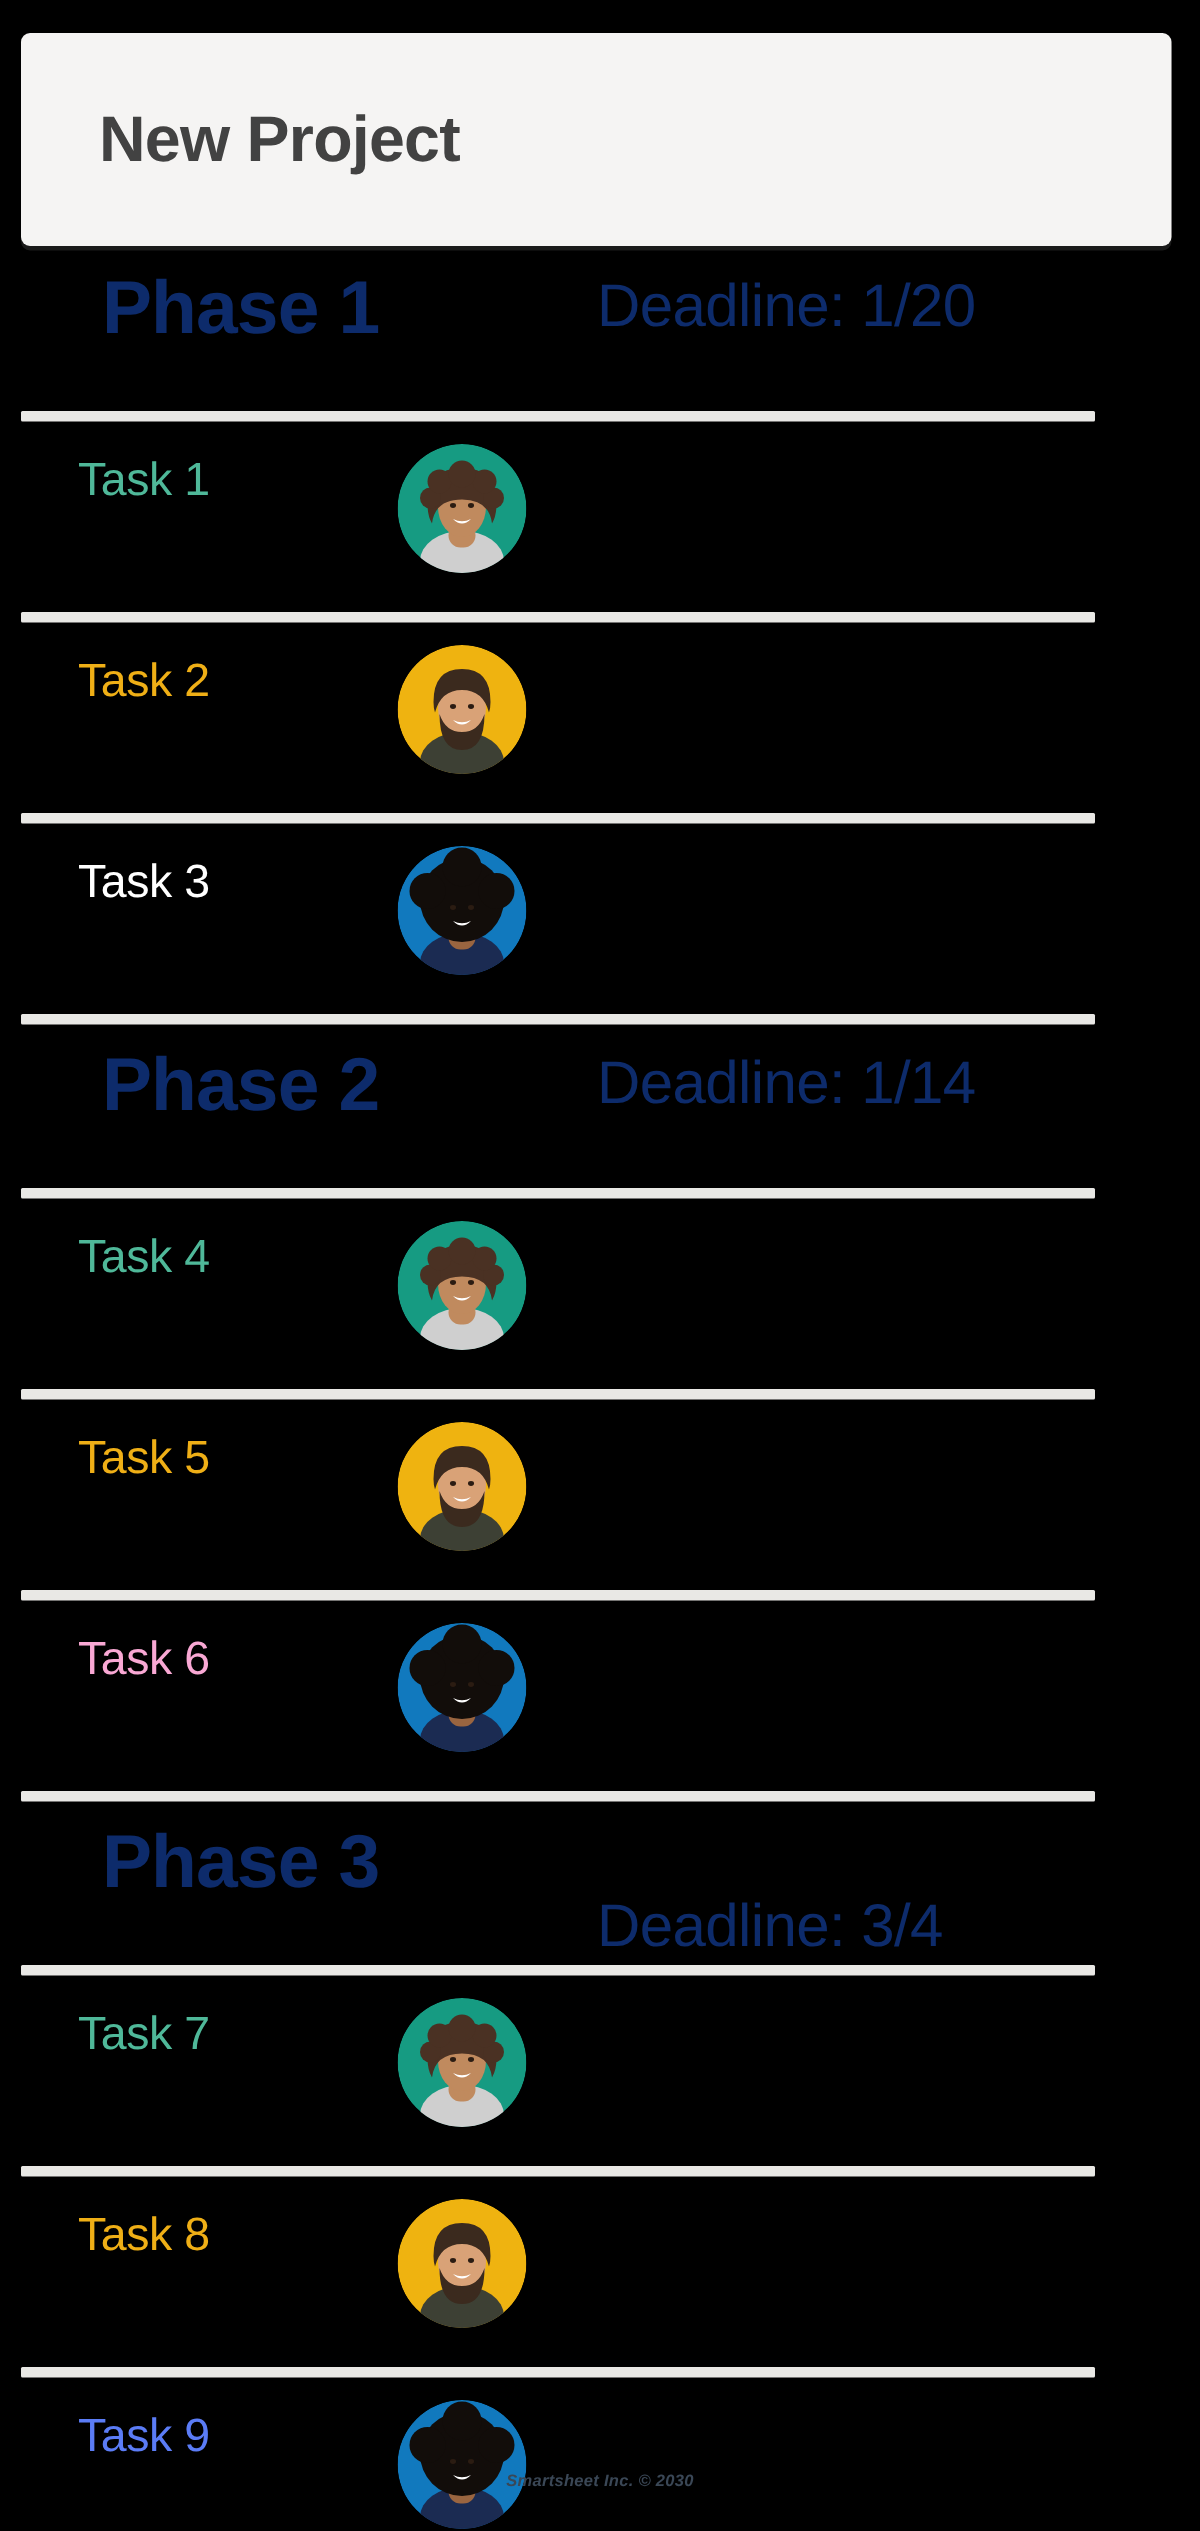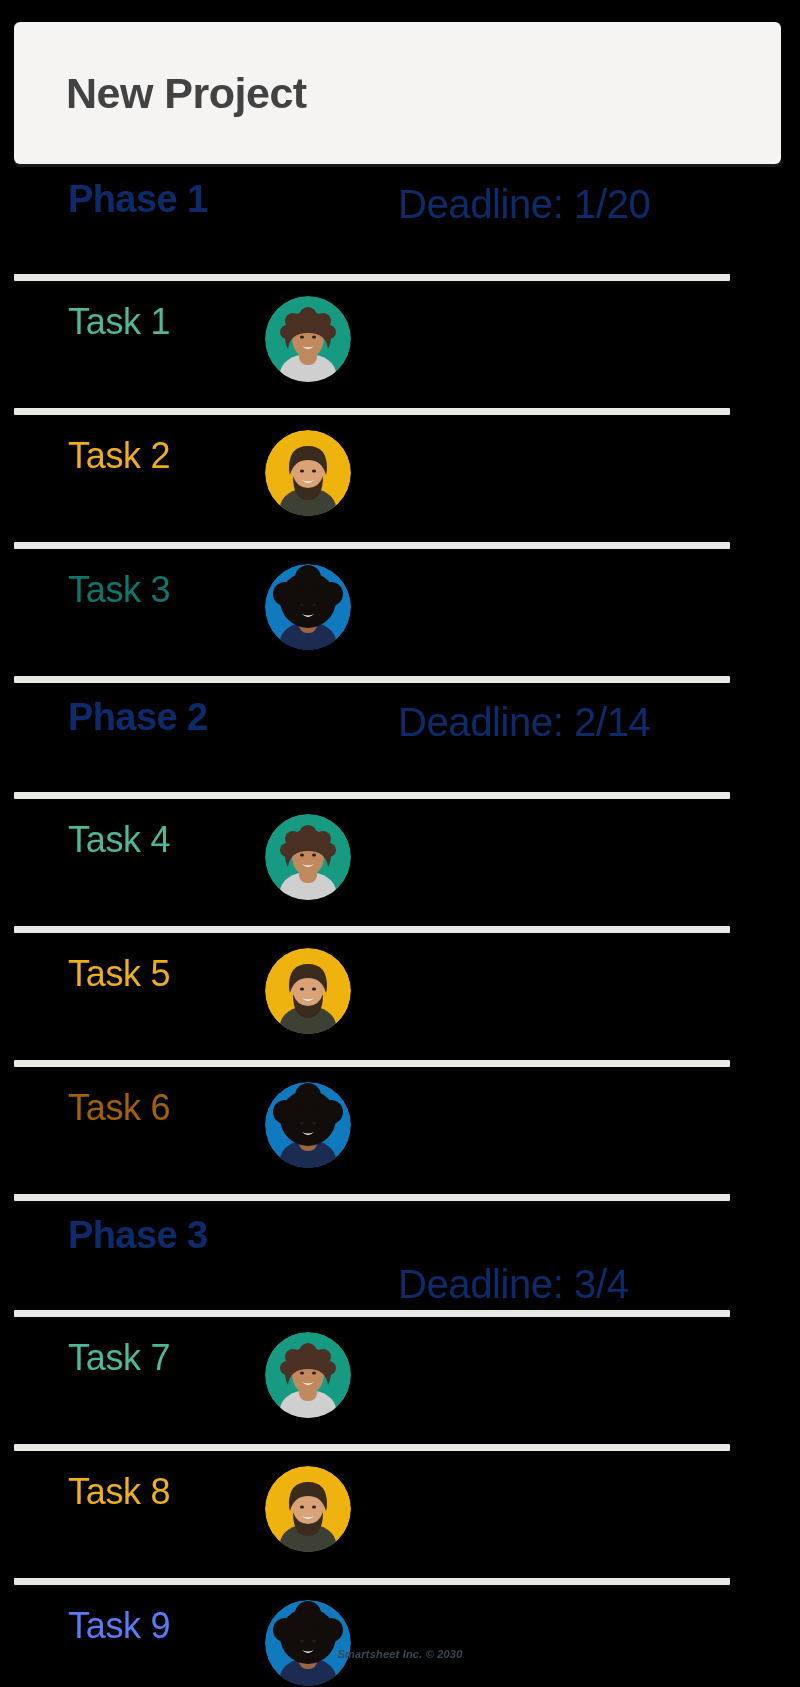--- a/index.html
+++ b/index.html
@@ -27,36 +27,36 @@
 
   .divider{
     position:absolute; left:14px; width:716px; height:7px;
     background:#E9E8E5; border-radius:1px;
   }
 
   
   .phase-row{ position:absolute; left:0; width:800px; height:72px; }
   .phase-name{
     position:absolute; left:68px; top:0;
-    font-size:38px; font-weight:bold; letter-spacing:-0.6px;
+    font-size:50px; font-weight:bold; letter-spacing:-0.6px;
     color:#0D2B6B; line-height:1;
     white-space:nowrap;
   }
   .phase-deadline{
     position:absolute; left:398px; top:4px;
     font-size:40px; font-weight:normal; letter-spacing:-0.4px;
     color:#0D2B6B; line-height:1;
     white-space:nowrap;
   }
 
   
   .task-row{ position:absolute; left:0; width:800px; height:90px; }
   .task-name{
-    position:absolute; left:68px; top:8px;
-    font-size:36px; font-weight:normal; letter-spacing:-0.3px;
+    position:absolute; left:52px; top:8px;
+    font-size:31px; font-weight:normal; letter-spacing:-0.3px;
     line-height:1; white-space:nowrap;
   }
   .avatar{
     position:absolute; left:265px; top:0;
     width:86px; height:86px; border-radius:50%;
     overflow:hidden;
   }
   .avatar svg{ display:block; width:86px; height:86px; }
 
   
@@ -114,41 +114,41 @@
             <path d="M28 46 q0 24 15 24 q15 0 15 -24 q-4 12 -15 12 q-11 0 -15 -12 z" fill="#3B2A1E"></path>
             <path d="M24 38 q0 -22 19 -22 q19 0 19 22 q0 4 -1 7 q-4 -15 -18 -15 q-14 0 -18 15 q-1 -3 -1 -7 z" fill="#3B2A1E"></path>
             <ellipse cx="37" cy="41" rx="2" ry="1.6" fill="#2B1C12"></ellipse>
             <ellipse cx="49" cy="41" rx="2" ry="1.6" fill="#2B1C12"></ellipse>
             <path d="M37 50 q6 6 12 0 q-6 3 -12 0 z" fill="#FFFFFF"></path>
           </svg>
         </div>
       </div>
       <div class="divider" style="top: 542px; background: rgb(233, 232, 229);"></div>
       <div class="task-row" style="top: 564px;">
-        <div class="task-name" style="color: #0f766e;">Task 3</div>
+        <div class="task-name" style="color: #ffffff;">Task 3</div>
         <div class="avatar">
           <svg viewBox="0 0 86 86" xmlns="http://www.w3.org/2000/svg">
             <circle cx="43" cy="43" r="43" fill="#1179BE"></circle>
             <ellipse cx="43" cy="78" rx="28" ry="20" fill="#1B2B52"></ellipse>
             <rect x="34" y="53" width="18" height="16" rx="8" fill="#9A6540"></rect>
             <ellipse cx="43" cy="42" rx="16" ry="20" fill="#9A6540"></ellipse>
             <circle cx="43" cy="36" r="28" fill="#120D0A"></circle>
             <circle cx="20" cy="30" r="12" fill="#120D0A"></circle>
             <circle cx="66" cy="30" r="12" fill="#120D0A"></circle>
             <circle cx="43" cy="14" r="13" fill="#120D0A"></circle>
             <ellipse cx="37" cy="41" rx="2" ry="1.6" fill="#2B1C12"></ellipse>
             <ellipse cx="49" cy="41" rx="2" ry="1.6" fill="#2B1C12"></ellipse>
             <path d="M37 50 q6 6 12 0 q-6 3 -12 0 z" fill="#FFFFFF"></path>
           </svg>
         </div>
       </div>
       <div class="divider" style="top: 676px; background: rgb(233, 232, 229);"></div>
       <div class="phase-row" style="top: 698px;">
         <div class="phase-name" style="color: rgb(13, 43, 107);">Phase 2</div>
-        <div class="phase-deadline" style="color: rgb(13, 43, 107);">Deadline: 2/14</div>
+        <div class="phase-deadline" style="color: rgb(13, 43, 107);">Deadline: 1/14</div>
       </div>
       <div class="divider" style="top: 792px; background: rgb(233, 232, 229);"></div>
       <div class="task-row" style="top: 814px;">
         <div class="task-name" style="color: rgb(79, 184, 153);">Task 4</div>
         <div class="avatar">
           <svg viewBox="0 0 86 86" xmlns="http://www.w3.org/2000/svg">
             <circle cx="43" cy="43" r="43" fill="#169B82"></circle>
             <ellipse cx="43" cy="78" rx="28" ry="20" fill="#CFCFCF"></ellipse>
             <rect x="34" y="53" width="18" height="16" rx="8" fill="#C08A5E"></rect>
             <ellipse cx="43" cy="42" rx="16" ry="20" fill="#C08A5E"></ellipse>
@@ -176,21 +176,21 @@
             <path d="M28 46 q0 24 15 24 q15 0 15 -24 q-4 12 -15 12 q-11 0 -15 -12 z" fill="#3B2A1E"></path>
             <path d="M24 38 q0 -22 19 -22 q19 0 19 22 q0 4 -1 7 q-4 -15 -18 -15 q-14 0 -18 15 q-1 -3 -1 -7 z" fill="#3B2A1E"></path>
             <ellipse cx="37" cy="41" rx="2" ry="1.6" fill="#2B1C12"></ellipse>
             <ellipse cx="49" cy="41" rx="2" ry="1.6" fill="#2B1C12"></ellipse>
             <path d="M37 50 q6 6 12 0 q-6 3 -12 0 z" fill="#FFFFFF"></path>
           </svg>
         </div>
       </div>
       <div class="divider" style="top: 1060px; background: rgb(233, 232, 229);"></div>
       <div class="task-row" style="top: 1082px;">
-        <div class="task-name" style="color: #a16207;">Task 6</div>
+        <div class="task-name" style="color: #f9a8d4;">Task 6</div>
         <div class="avatar">
           <svg viewBox="0 0 86 86" xmlns="http://www.w3.org/2000/svg">
             <circle cx="43" cy="43" r="43" fill="#1179BE"></circle>
             <ellipse cx="43" cy="78" rx="28" ry="20" fill="#1B2B52"></ellipse>
             <rect x="34" y="53" width="18" height="16" rx="8" fill="#9A6540"></rect>
             <ellipse cx="43" cy="42" rx="16" ry="20" fill="#9A6540"></ellipse>
             <circle cx="43" cy="36" r="28" fill="#120D0A"></circle>
             <circle cx="20" cy="30" r="12" fill="#120D0A"></circle>
             <circle cx="66" cy="30" r="12" fill="#120D0A"></circle>
             <circle cx="43" cy="14" r="13" fill="#120D0A"></circle>

